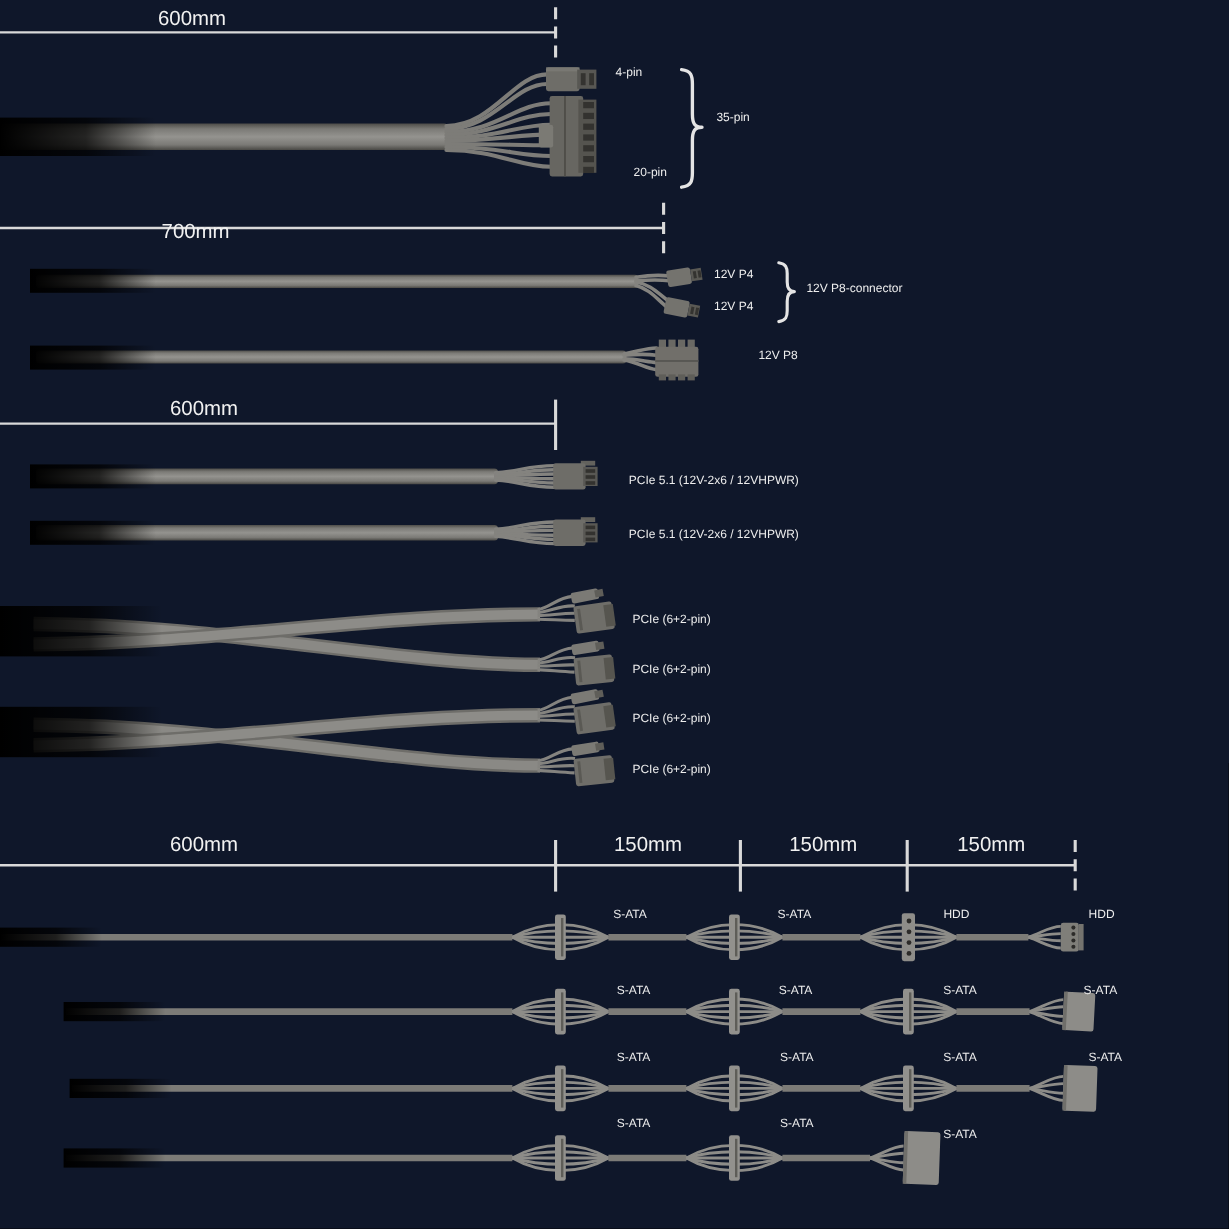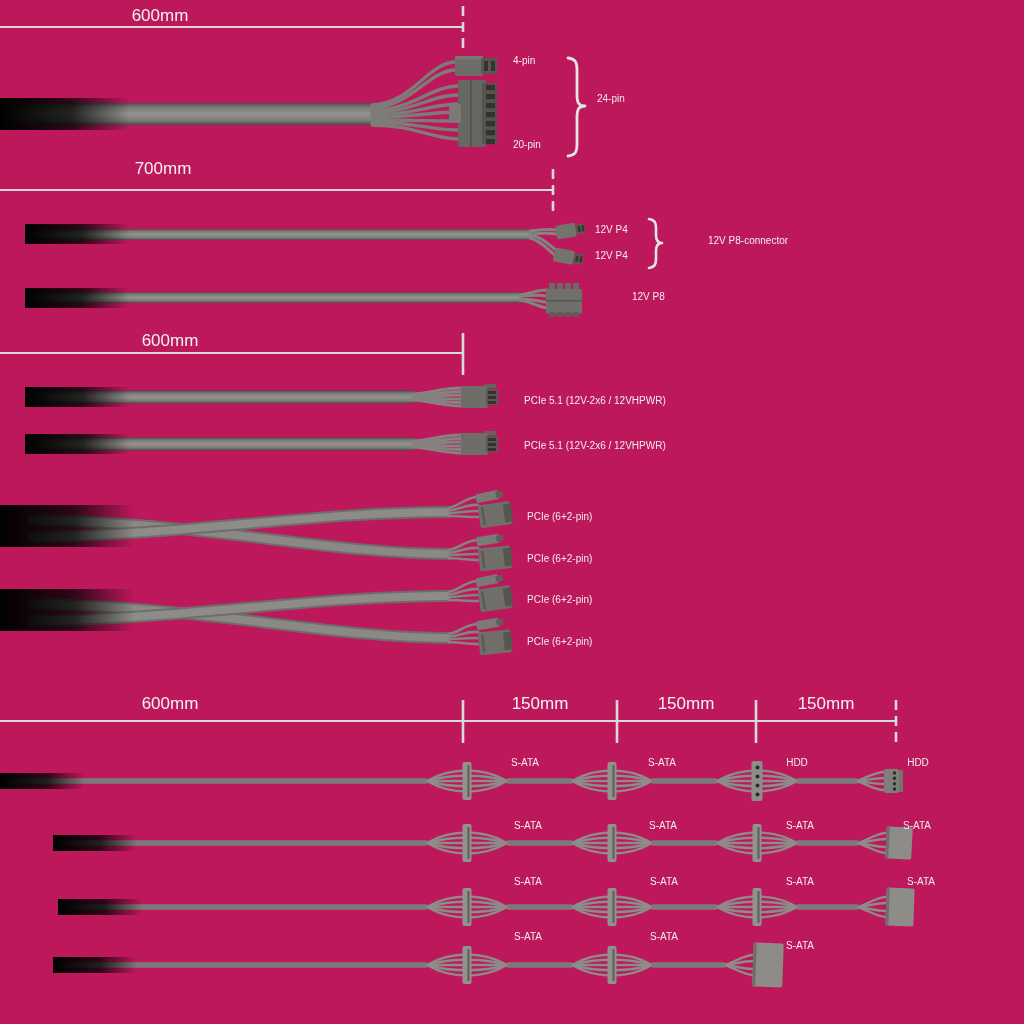--- a/index.html
+++ b/index.html
@@ -1,16 +1,16 @@
 <!DOCTYPE html>
 <html><head>
 <meta charset="utf-8">
 <style>
   html,body{margin:0;padding:0;background:#000;}
-  #stage{position:relative;width:1024px;height:1024px;background:#be185d;overflow:hidden;
+  #stage{position:relative;width:1024px;height:1024px;background:#0f172a;overflow:hidden;
          font-family:"Liberation Sans",sans-serif;}
   #art{position:absolute;left:0;top:0;}
   .lbl{position:absolute;color:#ededed;font-size:10px;line-height:1.1;white-space:nowrap;}
   .ctr{transform:translateX(-50%);}
   .rlbl{position:absolute;color:#f1f1f1;font-size:17px;line-height:1.1;white-space:nowrap;
         transform:translateX(-50%);}
 </style>
 </head>
 <body>
 
@@ -349,34 +349,34 @@
         <path d="M725,965 C736,969 745,975 753,975" stroke="#8d8c88" stroke-width="2.4" fill="none"></path>
         <g transform="rotate(2 768 965)">
           <rect x="753" y="943" width="30" height="44" rx="2" fill="#8d8c88"></rect>
           <rect x="753" y="943" width="3" height="44" fill="#6f6e6a"></rect>
         </g>
         <rect x="53" y="957" width="85" height="16" fill="url(#fadeL)"></rect>
       </g>
     </svg>
 
 <div class="rlbl" style="left:160px;top:7px">600mm</div>
-<div class="rlbl" style="left:163px;top:160px">700mm</div>
+<div class="rlbl" style="left:163px;top:184px">700mm</div>
 <div class="rlbl" style="left:170px;top:332px">600mm</div>
 <div class="rlbl" style="left:170px;top:695px">600mm</div>
 <div class="rlbl" style="left:540px;top:695px">150mm</div>
 <div class="rlbl" style="left:686px;top:695px">150mm</div>
 <div class="rlbl" style="left:826px;top:695px">150mm</div>
 
 <div class="lbl" style="left:513px;top:55px">4-pin</div>
-<div class="lbl" style="left:513px;top:139px">20-pin</div>
-<div class="lbl" style="left:597px;top:93px">24-pin</div>
+<div class="lbl" style="left:528px;top:139px">20-pin</div>
+<div class="lbl" style="left:597px;top:93px">35-pin</div>
 
 <div class="lbl" style="left:595px;top:224px">12V P4</div>
 <div class="lbl" style="left:595px;top:250px">12V P4</div>
-<div class="lbl" style="left:708px;top:235px">12V P8-connector</div>
+<div class="lbl" style="left:672px;top:235px">12V P8-connector</div>
 <div class="lbl" style="left:632px;top:291px">12V P8</div>
 
 <div class="lbl" style="left:524px;top:395px">PCIe 5.1 (12V-2x6 / 12VHPWR)</div>
 <div class="lbl" style="left:524px;top:440px">PCIe 5.1 (12V-2x6 / 12VHPWR)</div>
 <div class="lbl" style="left:527px;top:511px">PCIe (6+2-pin)</div>
 <div class="lbl" style="left:527px;top:553px">PCIe (6+2-pin)</div>
 <div class="lbl" style="left:527px;top:594px">PCIe (6+2-pin)</div>
 <div class="lbl" style="left:527px;top:636px">PCIe (6+2-pin)</div>
 
 <div class="lbl ctr" style="left:525px;top:757px">S-ATA</div>

